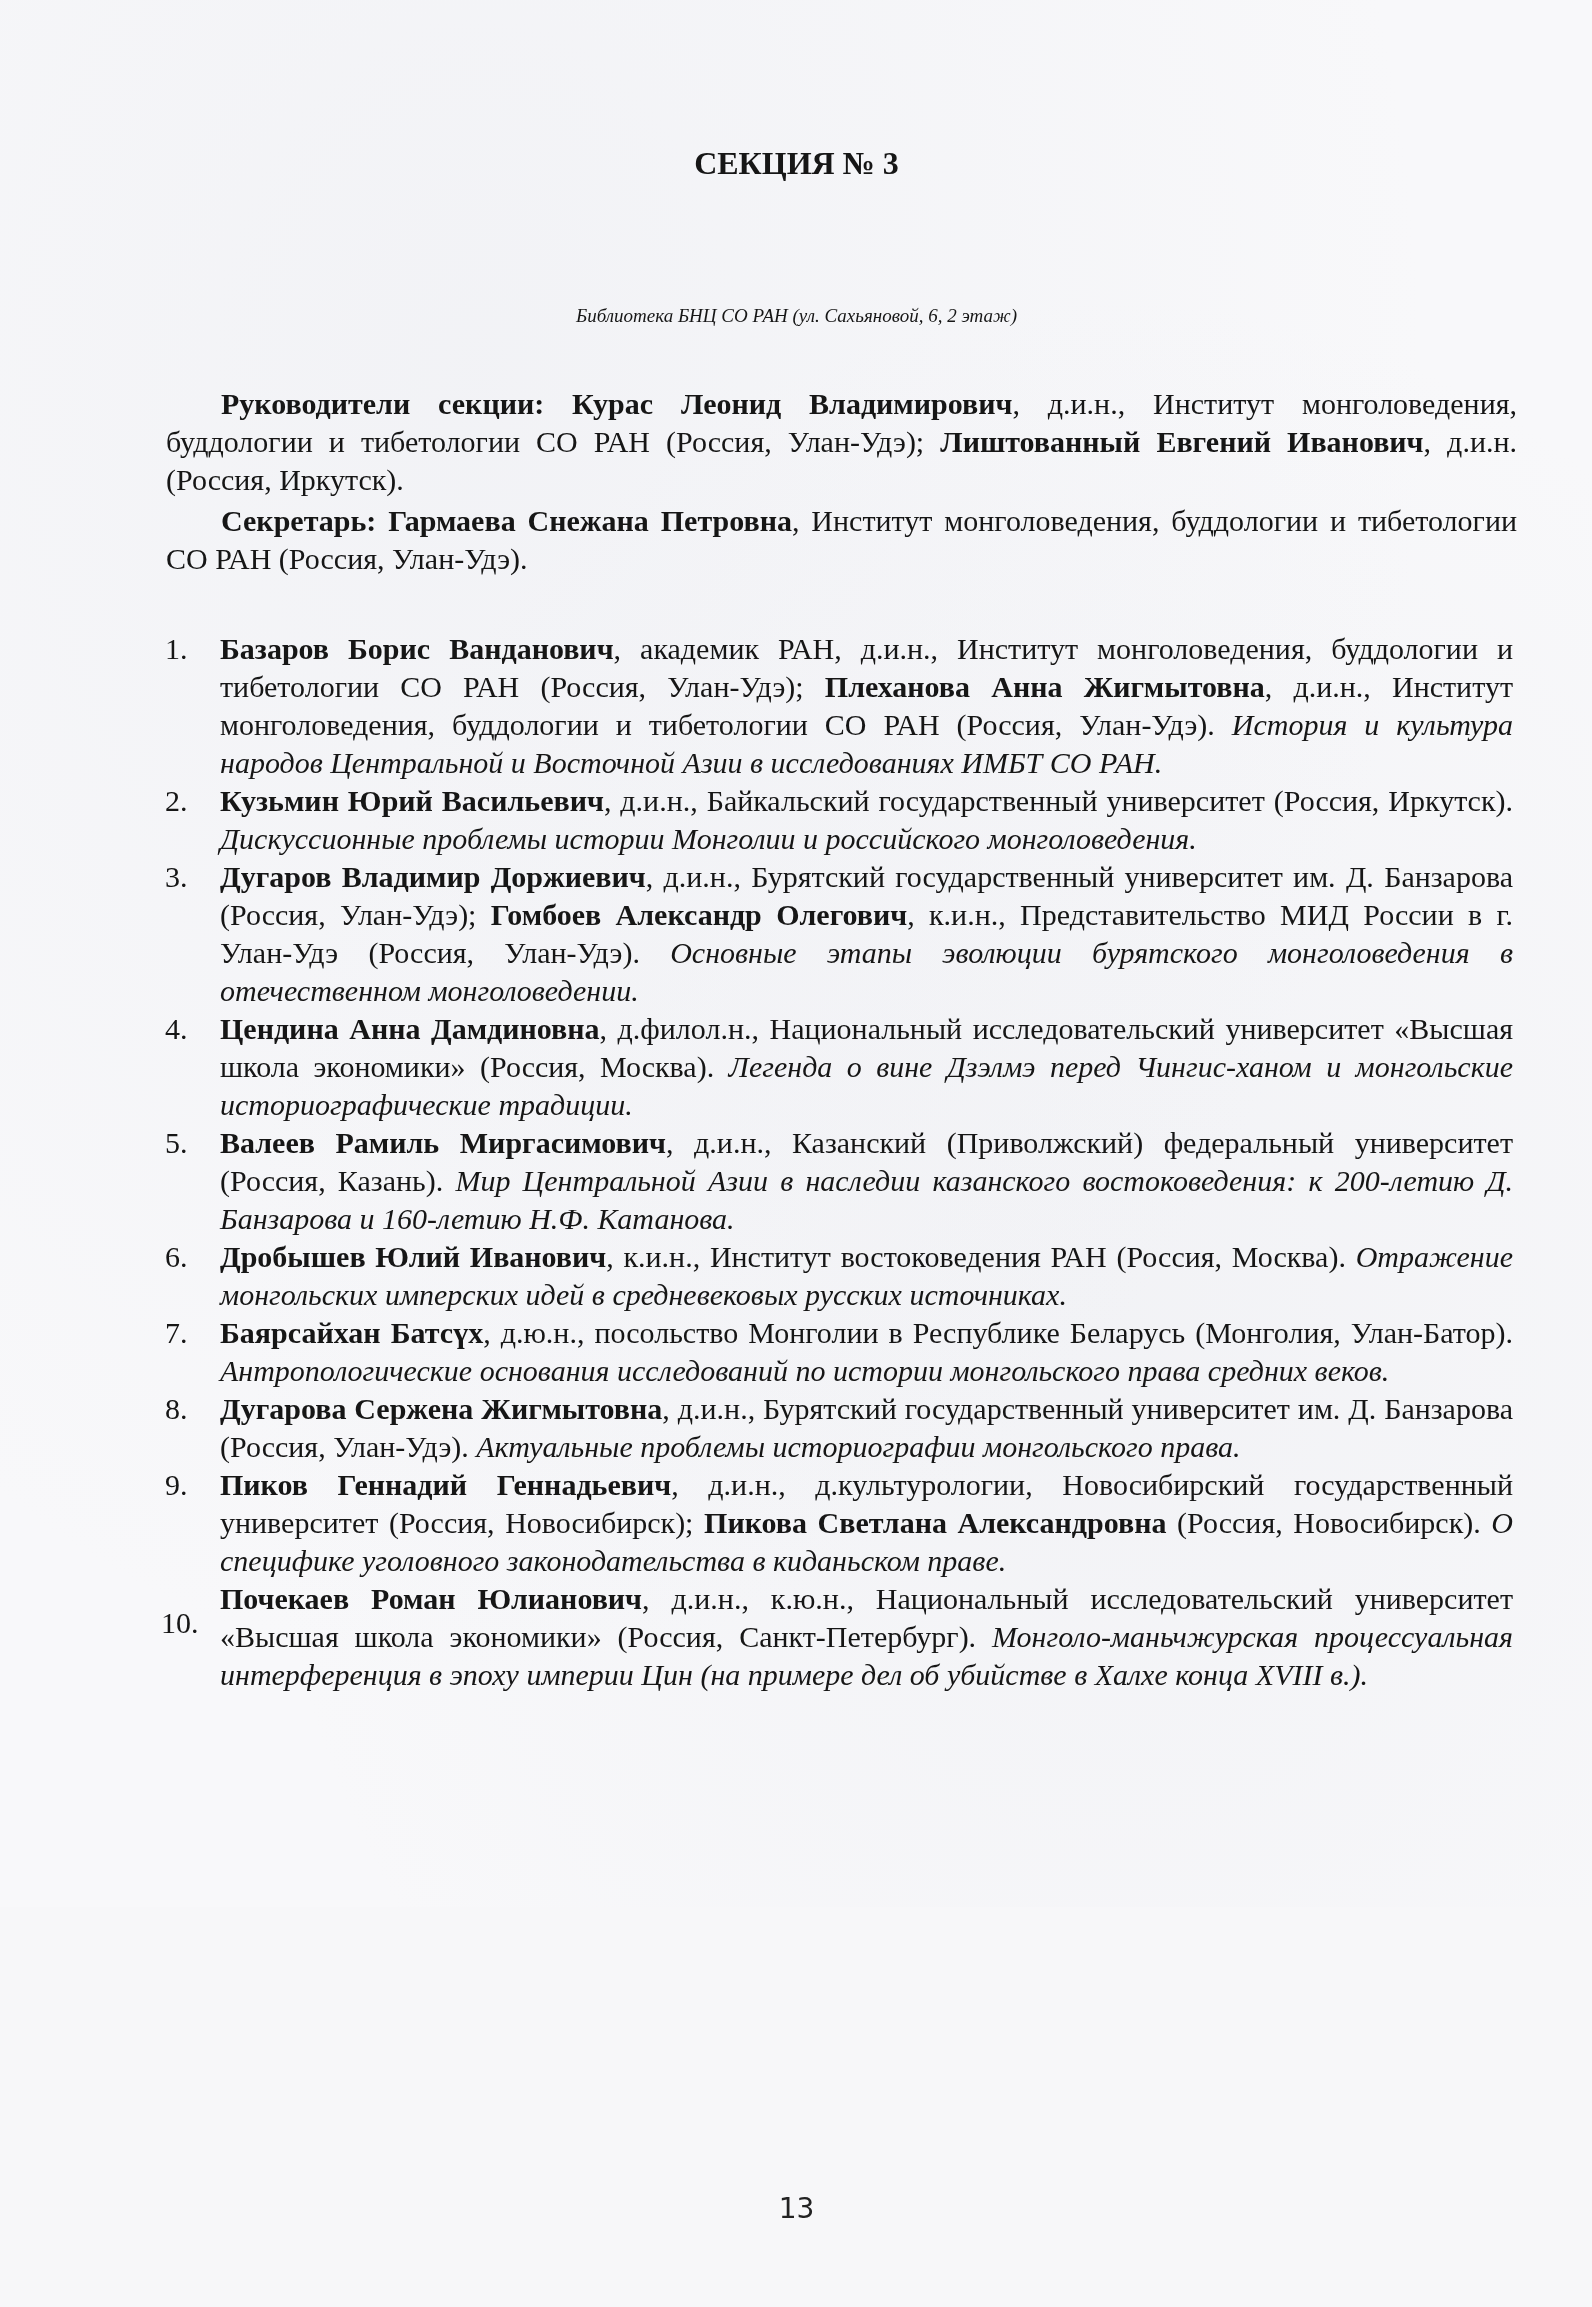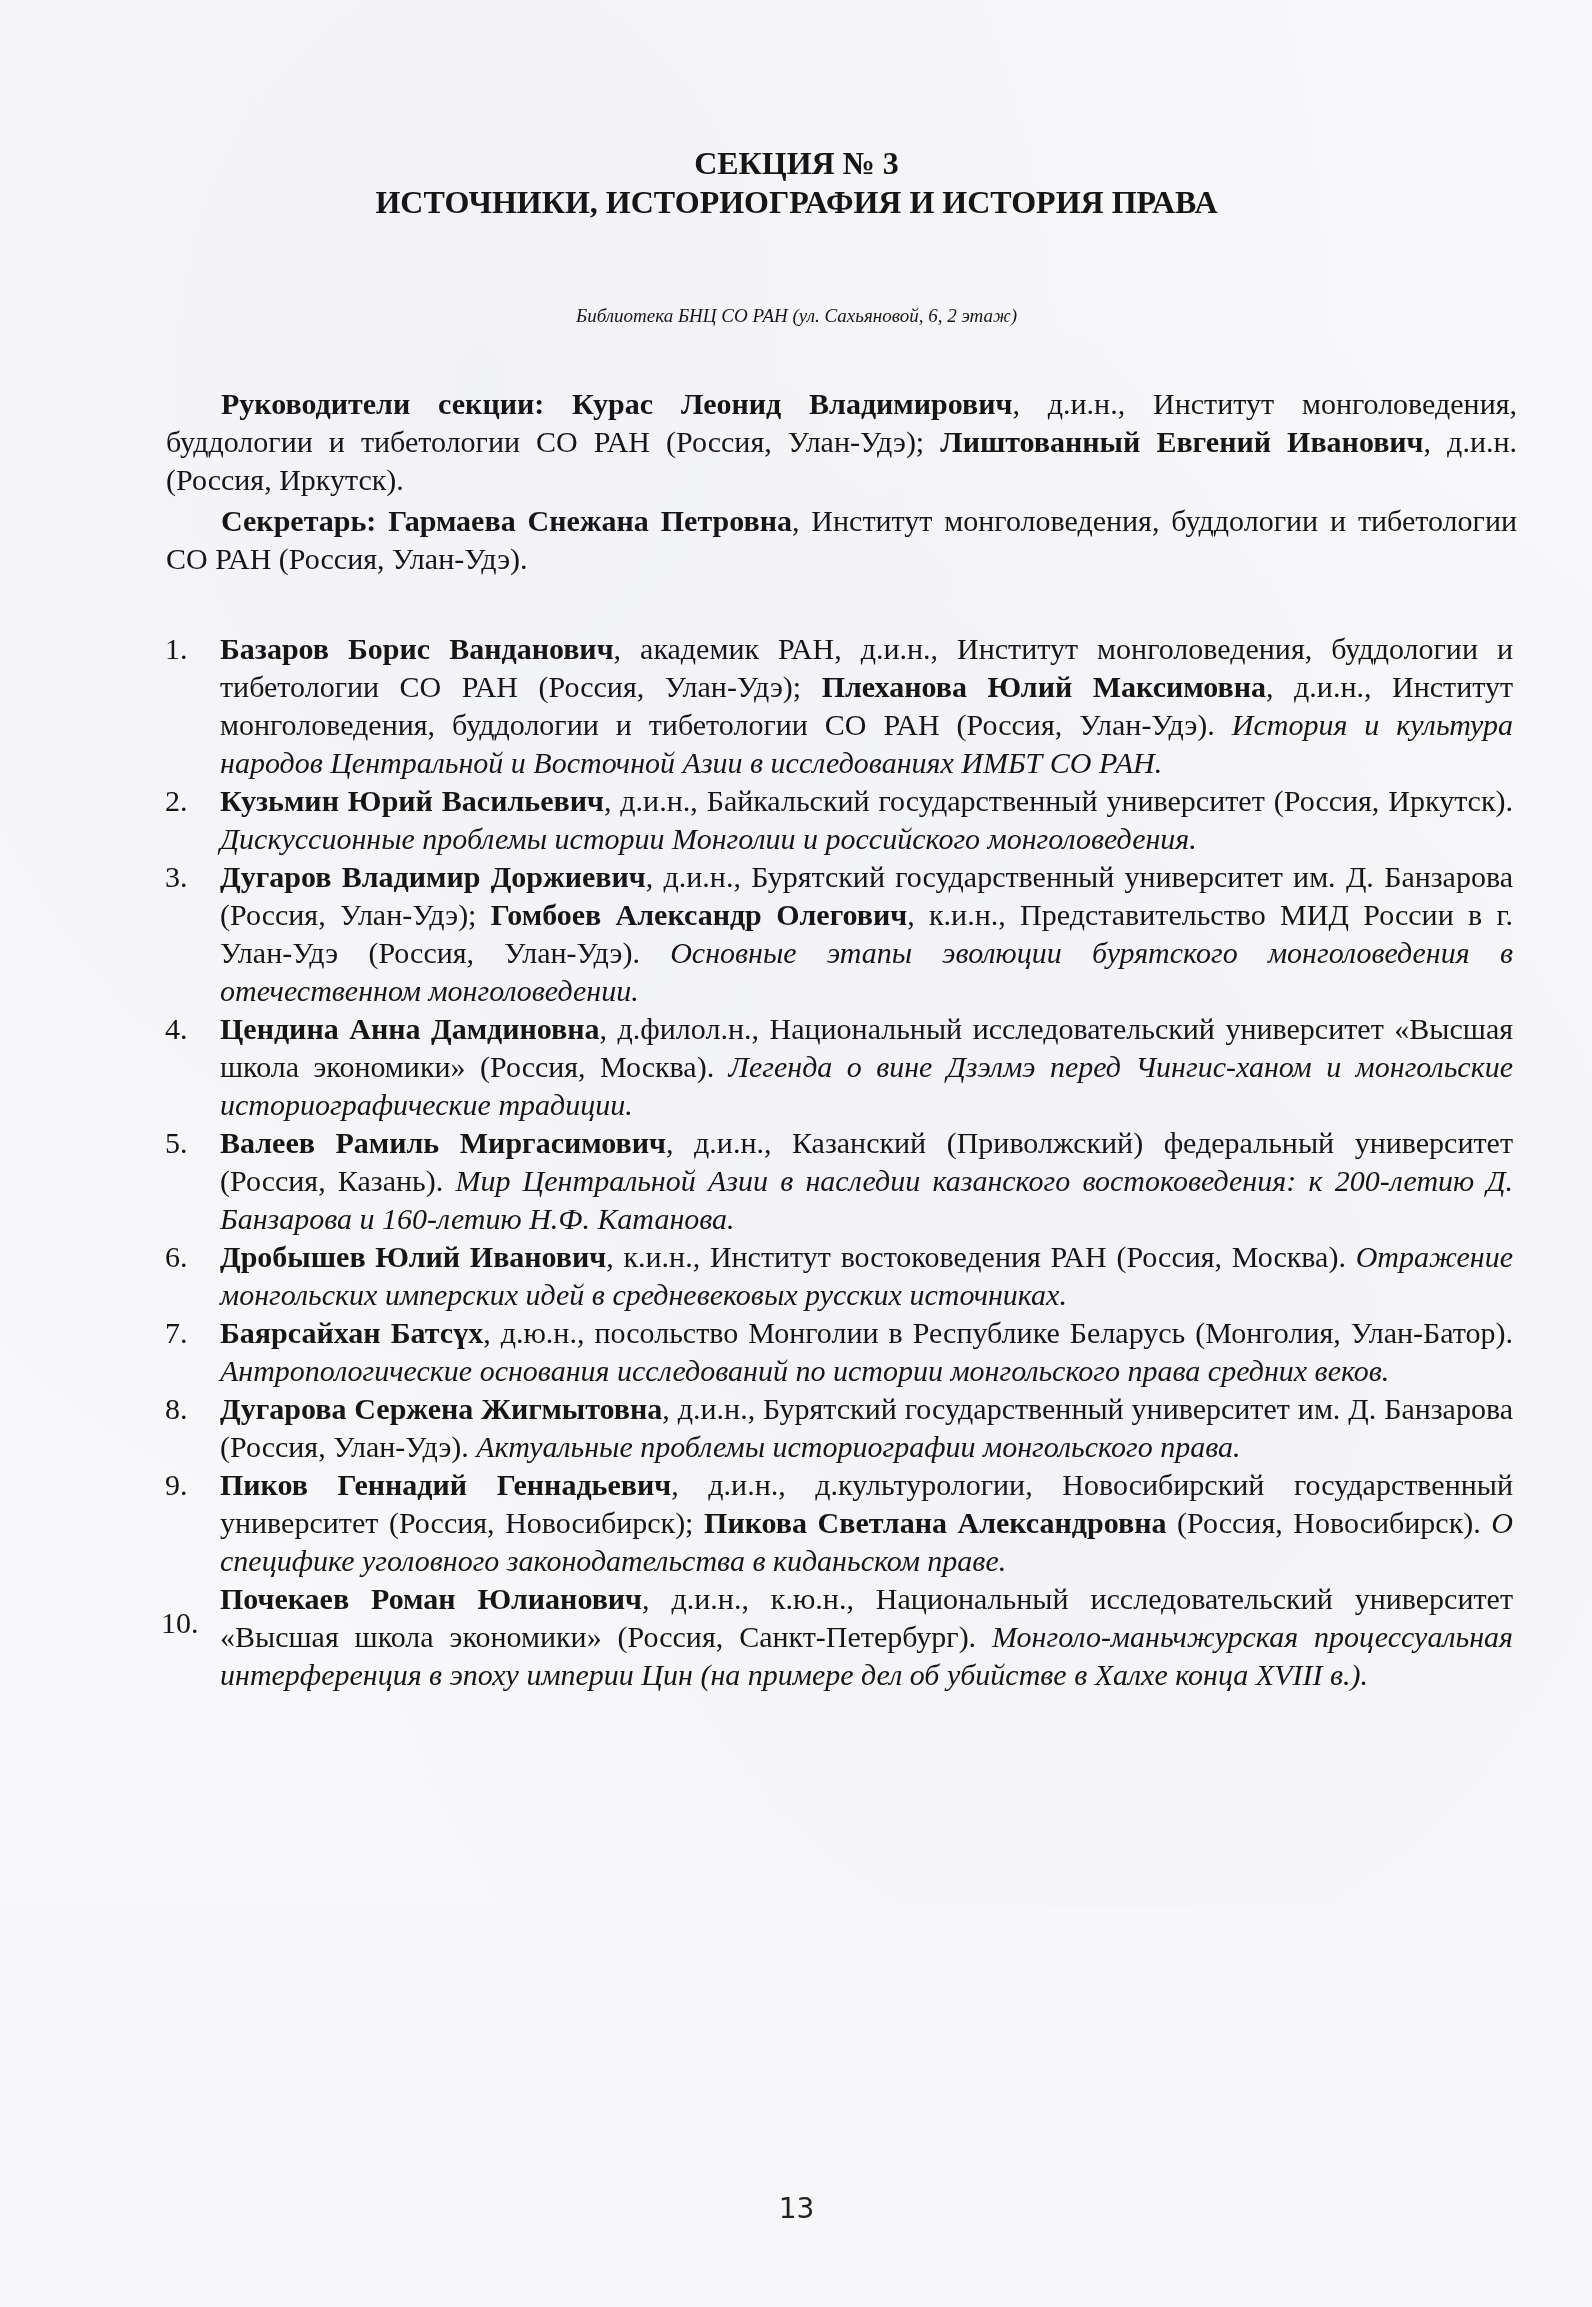--- a/index.html
+++ b/index.html
@@ -90,39 +90,38 @@
     margin-top: 22px;
   }
 </style>
 </head>
 <body>
 
 <div class="page">
 
   <div class="heading">
     <div>СЕКЦИЯ № 3</div>
-    <div>ИСТОЧНИКИ, ИСТОРИОГРАФИЯ И ИСТОРИЯ ПРАВА</div>
   </div>
 
   <div class="venue">Библиотека БНЦ СО РАН (ул. Сахьяновой, 6, 2 этаж)</div>
 
   <p class="para secretary" style="margin:0;">
     <b>Секретарь:</b>
     <b>Гармаева Снежана Петровна</b><span>, Институт монголоведения, буддологии и тибетологии СО РАН (Россия, Улан-Удэ).</span>
   </p>
 
   <p class="para heads" style="margin:0;">
     <b>Руководители секции:</b>
     <b>Курас Леонид Владимирович</b><span>, д.и.н., Институт монголоведения, буддологии и тибетологии СО РАН (Россия, Улан-Удэ); </span><b>Лиштованный Евгений Иванович</b><span>, д.и.н. (Россия, Иркутск).</span>
   </p>
 
   <ol class="talks">
     <li>
       <span class="num">1.</span>
-      <b>Базаров Борис Ванданович</b><span>, академик РАН, д.и.н., Институт монголоведения, буддологии и тибетологии СО РАН (Россия, Улан-Удэ); </span><b>Плеханова Юлий Максимовна</b><span>, д.и.н., Институт монголоведения, буддологии и тибетологии СО РАН (Россия, Улан-Удэ). </span><span class="it">История и культура народов Центральной и Восточной Азии в исследованиях ИМБТ СО РАН.</span>
+      <b>Базаров Борис Ванданович</b><span>, академик РАН, д.и.н., Институт монголоведения, буддологии и тибетологии СО РАН (Россия, Улан-Удэ); </span><b>Плеханова Анна Жигмытовна</b><span>, д.и.н., Институт монголоведения, буддологии и тибетологии СО РАН (Россия, Улан-Удэ). </span><span class="it">История и культура народов Центральной и Восточной Азии в исследованиях ИМБТ СО РАН.</span>
     </li>
     <li>
       <span class="num">2.</span>
       <b>Кузьмин Юрий Васильевич</b><span>, д.и.н., Байкальский государственный университет (Россия, Иркутск). </span><span class="it">Дискуссионные проблемы истории Монголии и российского монголоведения.</span>
     </li>
     <li>
       <span class="num">3.</span>
       <b>Дугаров Владимир Доржиевич</b><span>, д.и.н., Бурятский государственный университет им. Д. Банзарова (Россия, Улан-Удэ); </span><b>Гомбоев Александр Олегович</b><span>, к.и.н., Представительство МИД России в г. Улан-Удэ (Россия, Улан-Удэ). </span><span class="it">Основные этапы эволюции бурятского монголоведения в отечественном монголоведении.</span>
     </li>
     <li>

